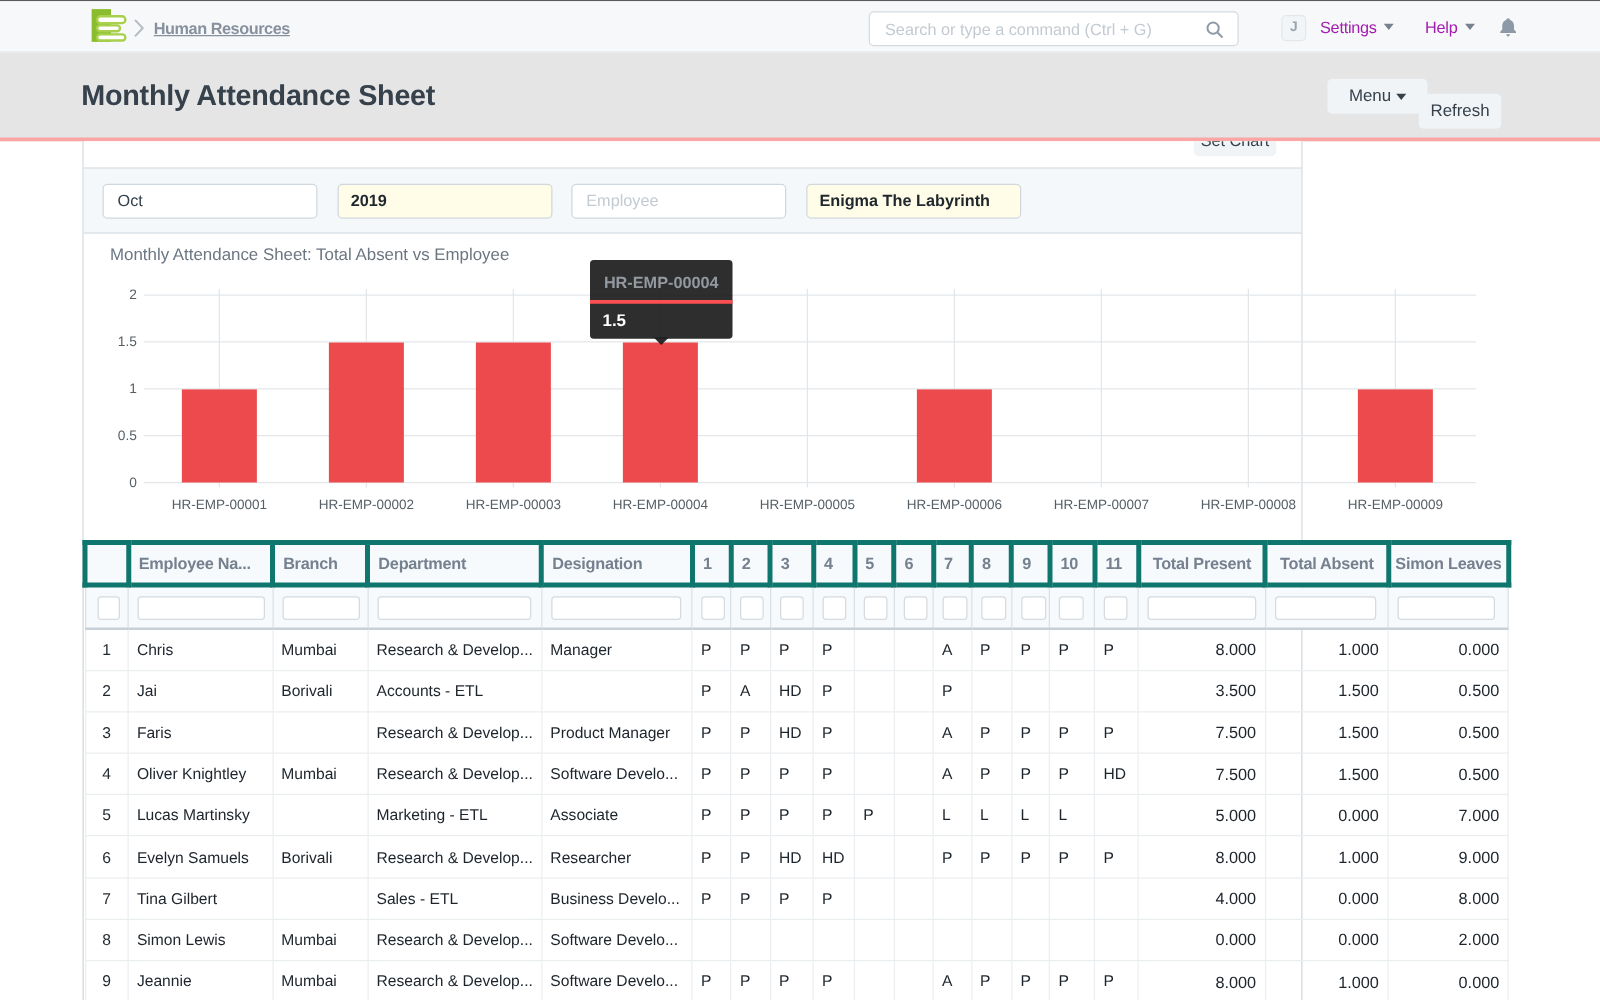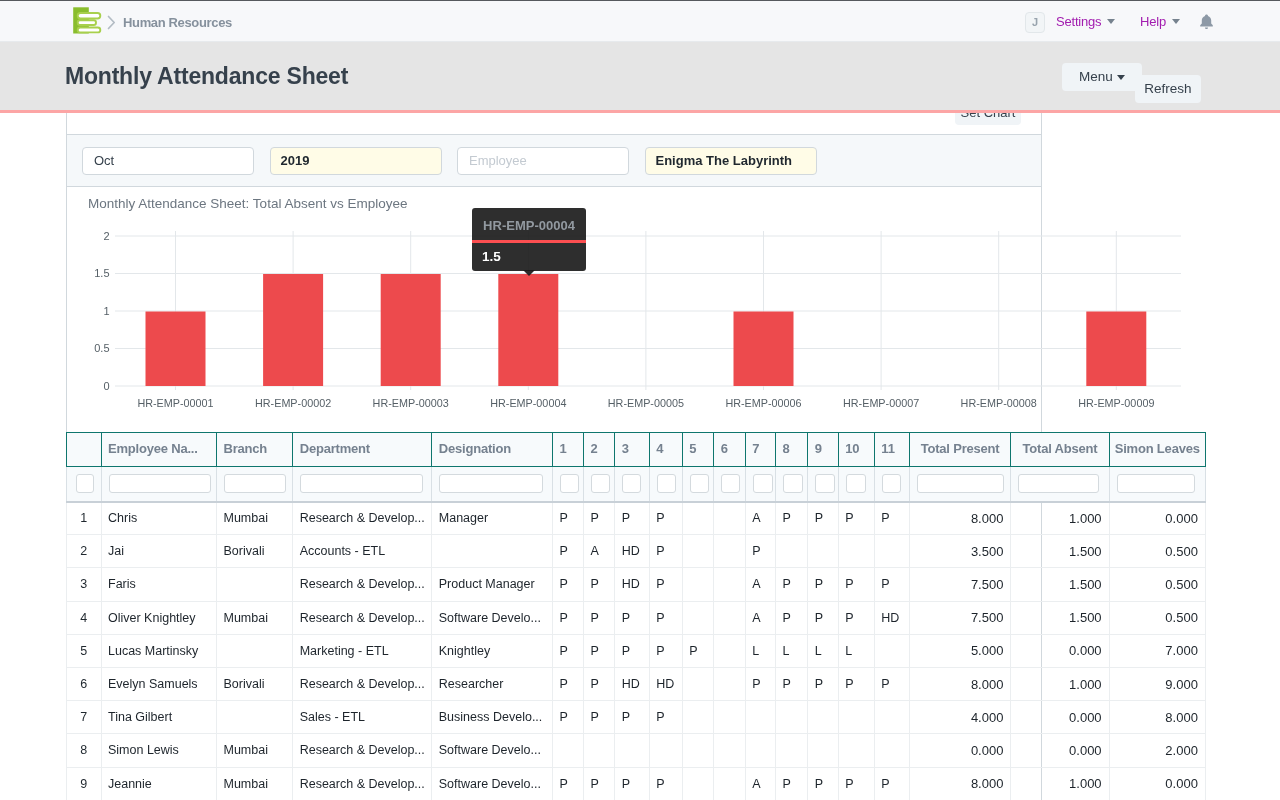--- a/index.html
+++ b/index.html
@@ -2,21 +2,21 @@
 <html><head>
 <meta charset="utf-8">
 <style>
 * { margin:0; padding:0; box-sizing:border-box; }
 html,body { width:1280px; height:800px; overflow:hidden; }
 body { font-family:"Liberation Sans", sans-serif; background:#fff; color:#36414c; position:relative; }
 .topline { height:1px; background:#56595d; }
 
 .navbar { height:41px; background:#f7f8fa; border-bottom:1px solid #e7eaed; position:relative; }
 .logo { position:absolute; left:72.5px; top:5.5px; }
-.crumb { position:absolute; left:123px; top:14px; color:#86919d; font-size:13px; font-weight:700; letter-spacing:-0.35px; }
+.crumb { position:absolute; left:123px; top:14px; color:#86919d; font-size:13px; font-weight:700; letter-spacing:-0.35px;text-decoration:underline; }
 .searchbox { position:absolute; left:695px; top:8px; width:296px; height:28px; background:#fff; border:1px solid #d4dade; border-radius:4px; }
 .searchbox .ph { position:absolute; left:12px; top:6px; font-size:13px; color:#c3cad1; }
 .searchbox svg { position:absolute; right:10px; top:6px; }
 .avatar { position:absolute; left:1025px; top:11px; width:20px; height:21px; background:#f2f5f7; border:1px solid #e2e7ea; border-radius:4px; color:#98a3ad; font-size:11px; font-weight:700; text-align:center; line-height:19px; }
 .nav-item { position:absolute; top:12.5px; color:#a21caf; font-size:13px; font-weight:400; letter-spacing:-0.2px; }
 .caret { display:inline-block; width:0; height:0; border-left:4px solid transparent; border-right:4px solid transparent; border-top:5px solid #76828e; vertical-align:2px; margin-left:6px; }
 .bell { position:absolute; left:1199px; top:12.5px; }
 
 .pagehead { height:71px; background:#e5e5e5; border-bottom:3px solid #fca5a5; position:relative; }
 .pagehead h1 { position:absolute; left:65px; top:63px; font-size:23px; font-weight:700; color:#36414c; letter-spacing:-0.2px; }
@@ -37,21 +37,21 @@
 .chartarea { height:245px; background:#fff; position:relative; }
 .charttitle { position:absolute; left:21px; top:9px; font-size:13.5px; color:#6c7680; }
 
 .tooltip { position:absolute; width:114px; background:rgba(17,17,17,0.88); border-radius:3px; z-index:5; }
 .tooltip .tt-title { color:#9299a0; font-size:13px; font-weight:700; text-align:center; padding:10px 6px 7px 6px; border-bottom:3px solid #fc4f51; }
 .tooltip .tt-value { color:#fff; font-size:13.5px; font-weight:700; line-height:16px; padding:5.5px 10px 6.5px 10px; }
 .tooltip .tt-arrow { position:absolute; left:51px; bottom:-5px; width:0; height:0; border-left:6px solid transparent; border-right:6px solid transparent; border-top:6px solid rgba(27,27,27,0.92); }
 
 table.dt { border-collapse:collapse; table-layout:fixed; width:1139px; margin-left:-1px; }
 table.dt td, table.dt th { border:1px solid #ebeef0; font-weight:normal; overflow:hidden; white-space:nowrap; padding:0; font-size:12.5px; color:#1d242b; }
-table.dt thead th { padding-bottom:2px; background:#f7fafc; border:1px solid #0f766e; color:#75818f; font-weight:700; font-size:13px; letter-spacing:-0.2px; text-align:left; padding-left:6.5px; height:34px;margin-top:12px; }
+table.dt thead th { padding-bottom:2px; background:#f7fafc; border:4px solid #0f766e; color:#75818f; font-weight:700; font-size:13px; letter-spacing:-0.2px; text-align:left; padding-left:6.5px; height:34px;margin-top:12px; }
 table.dt thead th.day, table.dt td.day { text-align:left; padding-left:6.5px; }
 table.dt thead th.num { text-align:center; padding-left:0; padding-right:0; }
 table.dt tr.filter td { background:#f7fafc; border:1px solid #d9e0e5; border-bottom:2px solid #c8d0d7; height:35px; }
 table.dt tr.filter .fbox { margin-left:7px; height:19px; background:#fff; border:1px solid #d4dade; border-radius:3px; }
 table.dt tbody td { height:33.2px; padding-left:6.5px; }
 table.dt tbody td.day { padding-left:6.5px; }
 table.dt tbody td.num { text-align:right; padding-right:7px; padding-left:0; font-size:13px; }
 table.dt tbody td.idx { text-align:center; padding-left:0; color:#1f272e; }
 </style>
 </head>
@@ -63,20 +63,27 @@
     <g fill="#fff" stroke="#a8d04c" stroke-width="1.9">
       <rect x="4.7" y="6.0" width="22.6" height="5.5" rx="2.75"></rect>
       <rect x="4.7" y="13.3" width="18.3" height="4.7" rx="2.35"></rect>
       <rect x="4.7" y="20.5" width="22.6" height="4.9" rx="2.45"></rect>
     </g>
   </svg>
   <svg style="position:absolute; left:107px; top:13.5px;" width="9" height="15" viewBox="0 0 9 15" fill="none" stroke="#b3bcc4" stroke-width="1.7" stroke-linecap="round" stroke-linejoin="round">
       <polyline points="1.5,1.5 7.2,7.5 1.5,13.5"></polyline>
     </svg>
   <span class="crumb">Human Resources</span>
+  <div class="searchbox">
+    <span class="ph">Search or type a command (Ctrl + G)</span>
+    <svg width="16" height="16" viewBox="0 0 16 16" fill="none" stroke="#8d99a6" stroke-width="1.6">
+      <circle cx="6.5" cy="6.5" r="4.5"></circle>
+        <line x1="10" y1="10" x2="14" y2="14"></line>
+    </svg>
+  </div>
   <div class="avatar">J</div>
   <span class="nav-item" style="left:1056px;">Settings<span class="caret"></span></span>
   <span class="nav-item" style="left:1140px;">Help<span class="caret"></span></span>
   <svg class="bell" width="15" height="16" viewBox="0 0 15 16" fill="#8d99a6">
     <path d="M7.5 0.5 C8.3 0.5 9 1.1 9 1.9 C11 2.5 12.2 4.2 12.2 6.3 L12.2 9.5 L13.8 11.3 L13.8 12.4 L1.2 12.4 L1.2 11.3 L2.8 9.5 L2.8 6.3 C2.8 4.2 4 2.5 6 1.9 C6 1.1 6.7 0.5 7.5 0.5 Z M6 13.4 L9 13.4 C9 14.4 8.3 15.1 7.5 15.1 C6.7 15.1 6 14.4 6 13.4 Z"></path>
   </svg>
 </nav>
 <header class="pagehead">
   <h1><span>Monthly Attendance Sheet</span></h1>
   <div class="btn btn-menu">Menu<span class="caret2"></span></div>
@@ -331,21 +338,21 @@
           <td class="day">HD</td>
           <td class="num">7.500</td>
           <td class="num">1.500</td>
           <td class="num">0.500</td>
         </tr>
       <tr>
           <td class="idx">5</td>
           <td>Lucas Martinsky</td>
           <td></td>
           <td>Marketing - ETL</td>
-          <td>Knightley</td>
+          <td>Associate</td>
           <td class="day">P</td>
           <td class="day">P</td>
           <td class="day">P</td>
           <td class="day">P</td>
           <td class="day">P</td>
           <td class="day"></td>
           <td class="day">L</td>
           <td class="day">L</td>
           <td class="day">L</td>
           <td class="day">L</td>

